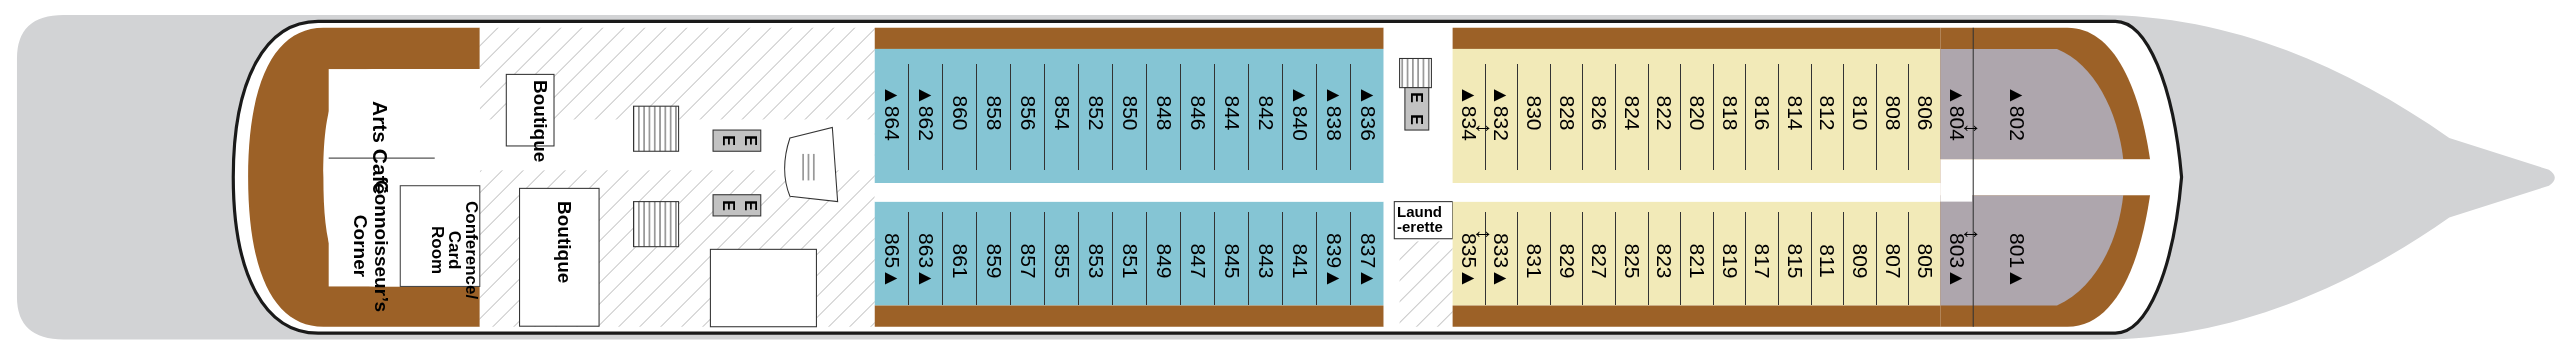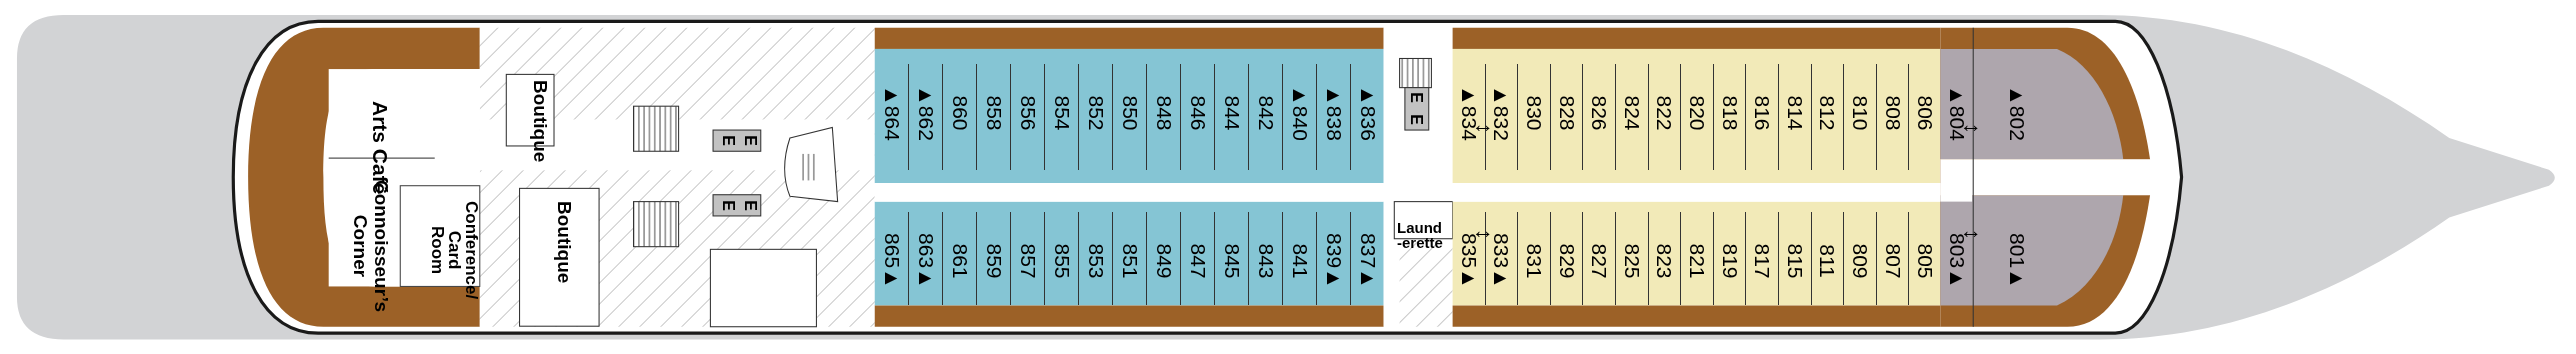--- a/index.html
+++ b/index.html
@@ -312,17 +312,17 @@
   <div>Connoisseur’s</div>
   <div style="text-align:center;">Corner</div>
 </div>
 <div class="abs" style="left:480px;top:201px;font-weight:bold;font-size:17px;transform:rotate(90deg);transform-origin:left top;white-space:nowrap;line-height:17px;text-align:center;">
   <div>Conference/</div>
   <div>Card</div>
   <div>Room</div>
 </div>
 <div class="abs" style="left:551px;top:80px;font-weight:bold;font-size:19px;transform:rotate(90deg);transform-origin:left top;white-space:nowrap;">Boutique</div>
 <div class="abs" style="left:575px;top:201px;font-weight:bold;font-size:19px;transform:rotate(90deg);transform-origin:left top;white-space:nowrap;">Boutique</div>
-<div class="abs" style="left:1397px;top:220px;font-weight:bold;font-size:15px;line-height:15px;white-space:nowrap;">
+<div class="abs" style="left:1397px;top:204px;font-weight:bold;font-size:15px;line-height:15px;white-space:nowrap;">
   <div>Laund</div>
   <div>-erette</div>
 </div>
 
 
 </body></html>

